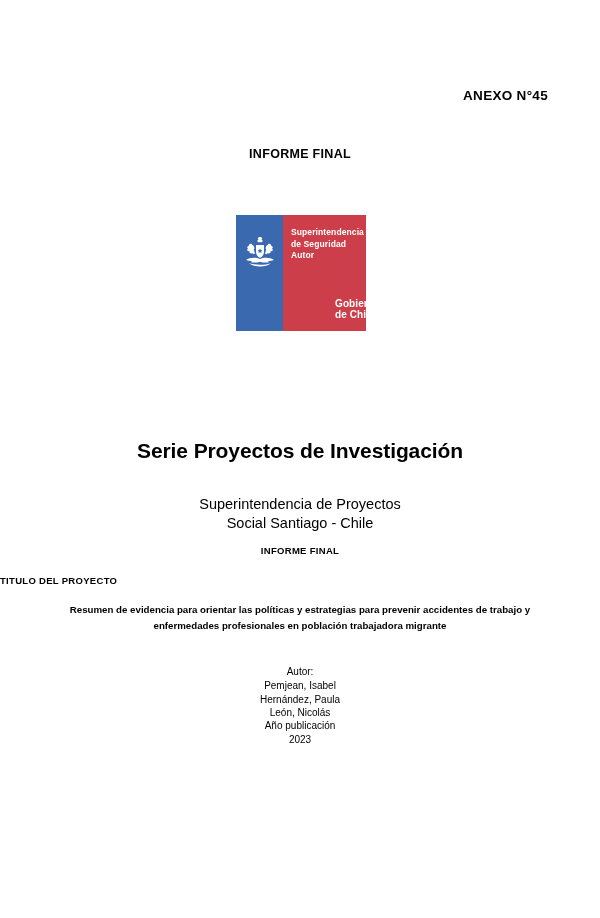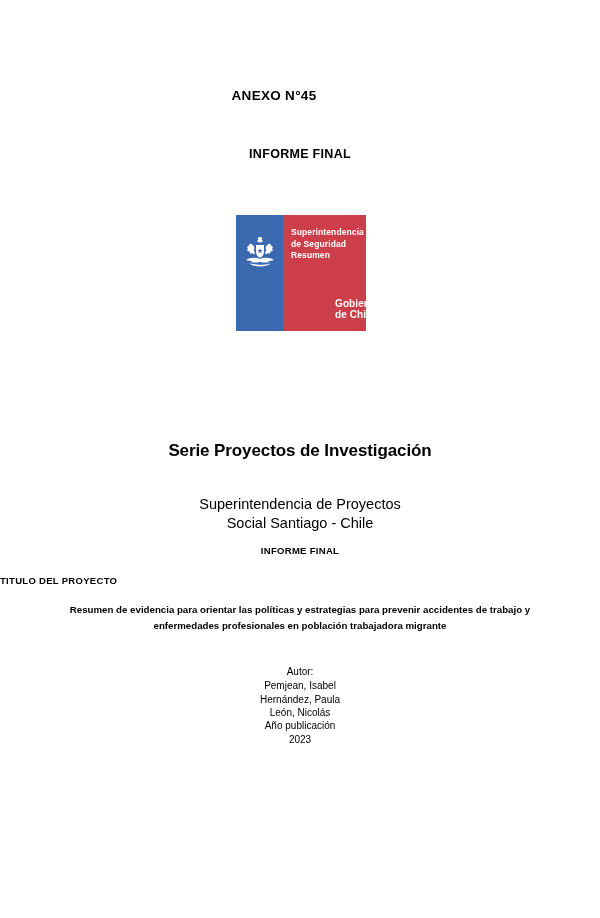--- a/index.html
+++ b/index.html
@@ -20,21 +20,21 @@
     background: #ffffff;
     overflow: hidden;
   }
 
   
   .anexo-line {
     position: absolute;
     top: 88px;
     left: 0;
     width: 548px;
-    text-align: center;
+    text-align: right;
     font-size: 13.5px;
     font-weight: bold;
     letter-spacing: 0.3px;
   }
   .informe-top-line {
     position: absolute;
     top: 147px;
     left: 0;
     width: 600px;
     text-align: center;
@@ -96,21 +96,21 @@
     margin-left: 44px;
   }
 
   
   .main-title {
     position: absolute;
     top: 437px;
     left: 0;
     width: 600px;
     text-align: center;
-    font-size: 17px;
+    font-size: 21px;
     font-weight: bold;
     line-height: 28px;
     letter-spacing: -0.1px;
   }
   .org-subtitle {
     position: absolute;
     top: 495px;
     left: 0;
     width: 600px;
     text-align: center;
@@ -200,21 +200,21 @@
 
           <path d="M8 50c4-3 10-4.5 16-4.5 4.6 0 8.6.9 12 2.4 3.4-1.5 7.4-2.4 12-2.4 6 0 12 1.5 16 4.5-3.5 1.2-7 1.8-10.6 1.8l-1.8-.1 2.6 2.6c-5.6 1.1-11.4 1-17-.3l-1.2-.3-1.2.3c-5.6 1.3-11.4 1.4-17 .3l2.6-2.6-1.8.1C15 51.8 11.5 51.2 8 50z"></path>
           <path d="M14 56.5c6.8 2.2 14.4 3 22 3s15.2-.8 22-3c-5.6 4.2-13.4 6.5-22 6.5s-16.4-2.3-22-6.5z"></path>
         </g>
       </svg>
     </div>
     <div class="logo-right">
       <div class="logo-title">
         <span>Superintendencia</span><br>
         <span>de Seguridad</span><br>
-        <span>Resumen</span>
+        <span>Autor</span>
       </div>
       <div class="logo-gob">Gobierno de Chile</div>
     </div>
   </div>
 
   <div class="main-title">
     <span>Serie Proyectos de Investigación</span><br>
   </div>
 
   <div class="org-subtitle">

